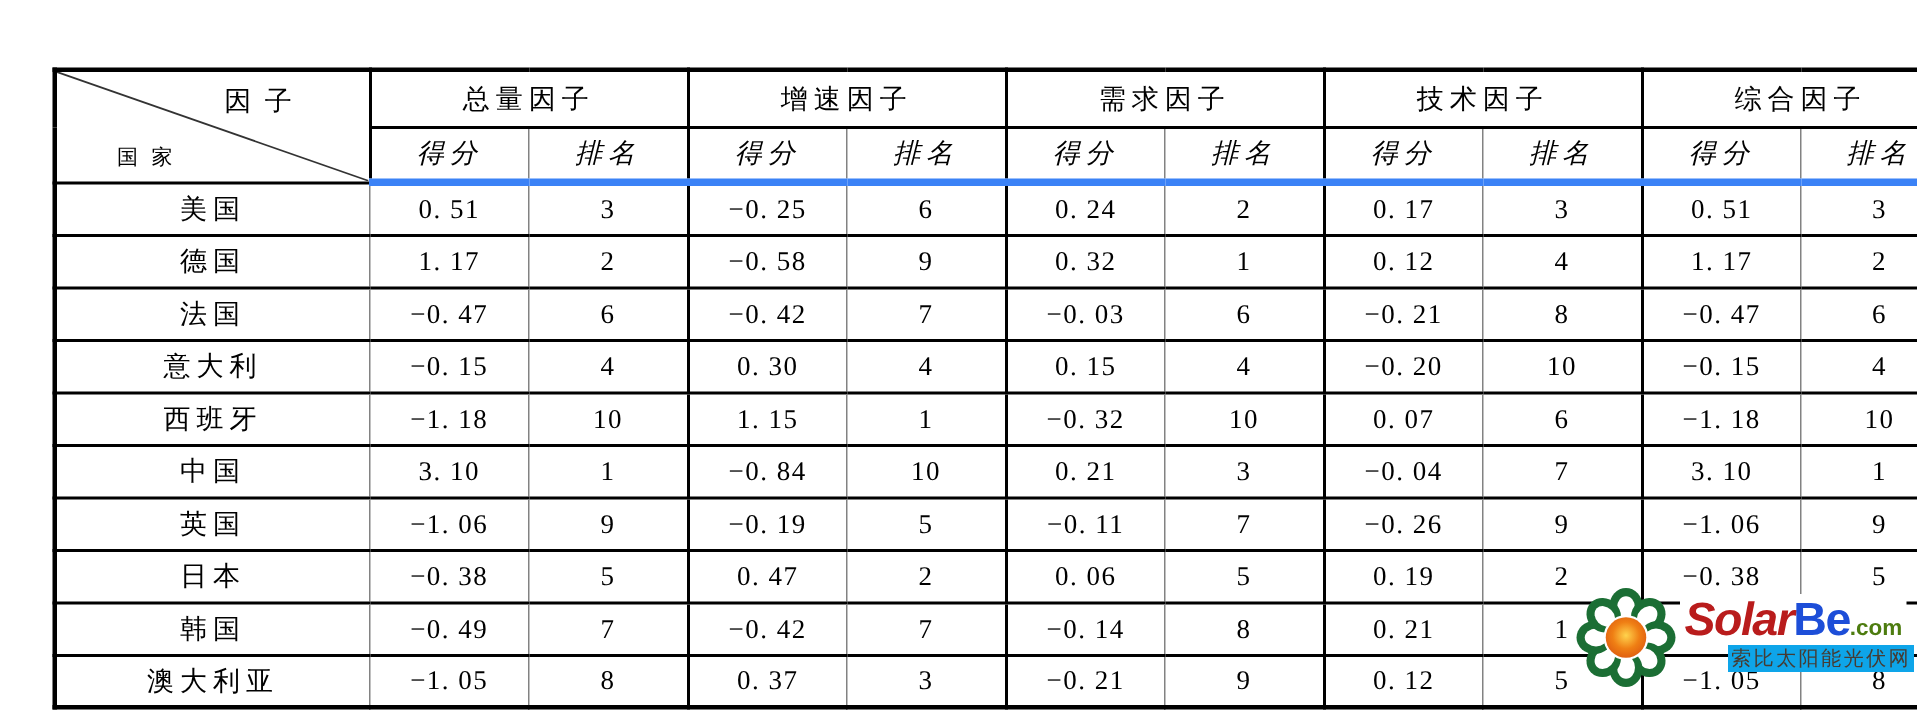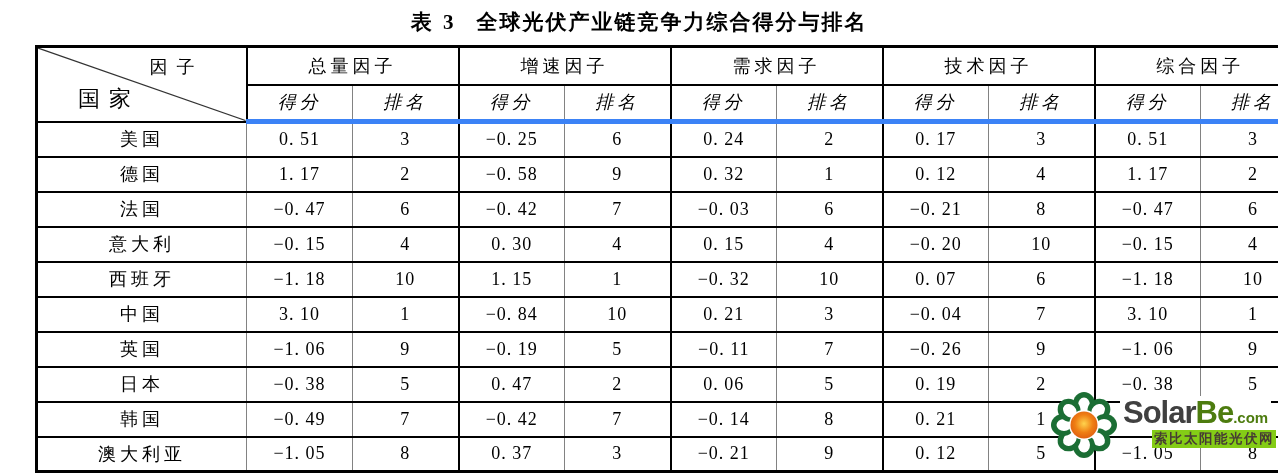--- a/index.html
+++ b/index.html
@@ -23,41 +23,38 @@
 
   .v-dark{border-left:2px solid #000;}
   .v-gray{border-left:1.5px solid #828282;}
 
   .zh{letter-spacing:4px;font-size:18px;}
   .num{font-family:"Liberation Serif","DejaVu Serif",serif;font-size:18px;letter-spacing:1px;}
 
   td.corner{position:relative;}
   td.corner svg{position:absolute;inset:0;width:100%;height:100%;}
   .corner-top{position:absolute;top:7px;right:42px;letter-spacing:9px;font-size:18px;}
-  .corner-bottom{position:absolute;bottom:7px;left:40px;letter-spacing:9px;font-size:22px;}
+  .corner-bottom{position:absolute;bottom:7px;left:40px;letter-spacing:9px;font-size:14px;}
 
   .logo{position:absolute;left:1048px;top:392px;width:230px;height:64px;
         font-family:"Liberation Sans","DejaVu Sans",sans-serif;}
   .logo-flower{position:absolute;left:2px;top:0px;}
   .logo-text{position:absolute;left:72px;top:4px;background:#fff;padding:0 3px;
              white-space:nowrap;font-weight:700;font-size:31px;letter-spacing:-1px;line-height:34px;}
-  .logo-text .solar{color:#404040;}
-  .logo-text .be{color:#4d7c0f;text-align:center;}
+  .logo-text .solar{color:#b91c1c;font-style:italic;}
+  .logo-text .be{color:#1d4ed8;text-align:center;}
   .logo-text .com{color:#4d7c0f;font-size:15px;letter-spacing:0;}
-  .logo-tagline{position:absolute;right:2px;top:38px;background:#84cc16;padding:0 2px;
-                font-weight:700;font-size:13.5px;color:#463c33;letter-spacing:1.5px;white-space:nowrap;}
+  .logo-tagline{position:absolute;right:2px;top:38px;background:#0ea5e9;padding:0 2px;
+                font-weight:400;font-size:13.5px;color:#463c33;letter-spacing:1.5px;white-space:nowrap;}
 </style>
 </head>
 <body>
 
 <div class="page">
 
-  <div class="title">
-    <span class="t-prefix">表 3</span><span>全球光伏产业链竞争力综合得分与排名</span>
-  </div>
 
   <table class="comp">
     <colgroup>
       <col style="width:210px">
       <col span="10" style="width:106px">
     </colgroup>
     <thead>
       <tr class="grp-row">
         <td class="corner" rowspan="2">
           <svg viewBox="0 0 100 100" preserveAspectRatio="none">

